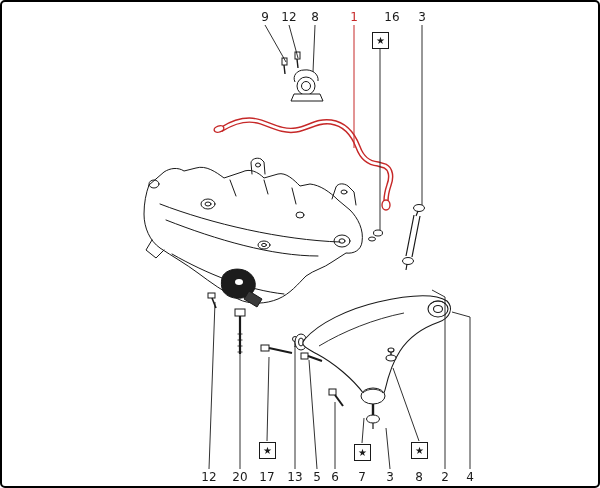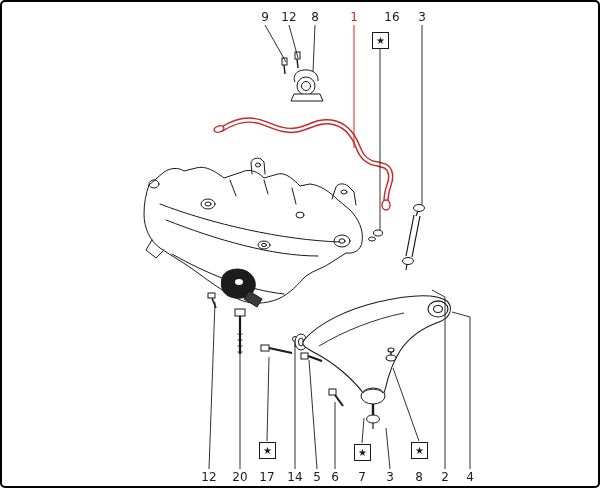--- a/index.html
+++ b/index.html
@@ -181,21 +181,21 @@
   <span class="callout" style="left:313px;top:8px">8</span>
   <span class="callout red" style="left:352px;top:8px">1</span>
   <span class="callout" style="left:390px;top:8px">16</span>
   <span class="callout" style="left:420px;top:8px">3</span>
 
   <div class="starbox" style="left:378px;top:30px">★</div>
 
   <span class="callout" style="left:207px;top:468px">12</span>
   <span class="callout" style="left:238px;top:468px">20</span>
   <span class="callout" style="left:265px;top:468px">17</span>
-  <span class="callout" style="left:293px;top:468px">14</span>
+  <span class="callout" style="left:293px;top:468px">13</span>
   <span class="callout" style="left:315px;top:468px">5</span>
   <span class="callout" style="left:333px;top:468px">6</span>
   <span class="callout" style="left:360px;top:468px">7</span>
   <span class="callout" style="left:388px;top:468px">3</span>
   <span class="callout" style="left:417px;top:468px">8</span>
   <span class="callout" style="left:443px;top:468px">2</span>
   <span class="callout" style="left:468px;top:468px">4</span>
 
   <div class="starbox" style="left:265px;top:440px">★</div>
   <div class="starbox" style="left:360px;top:442px">★</div>

